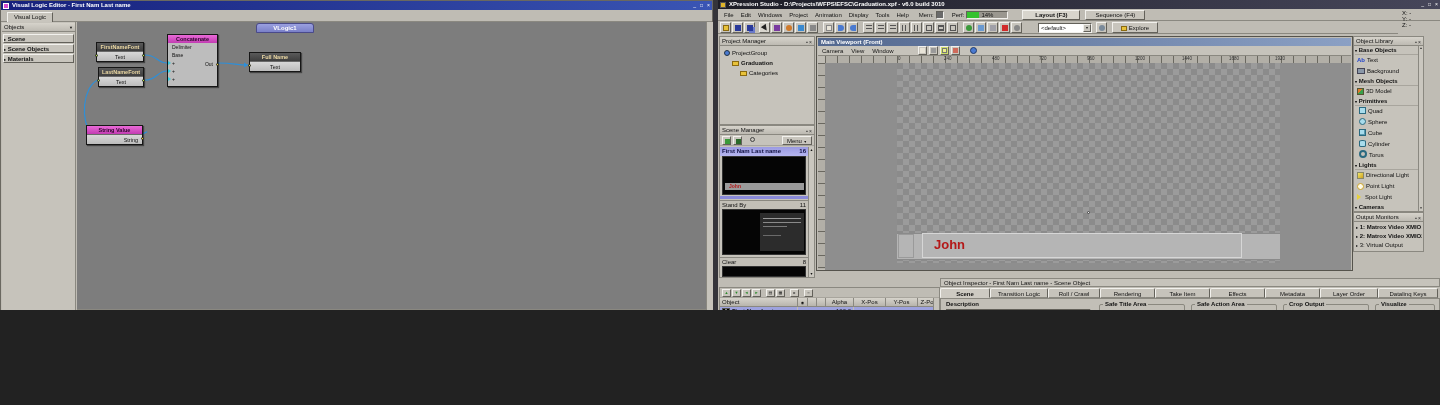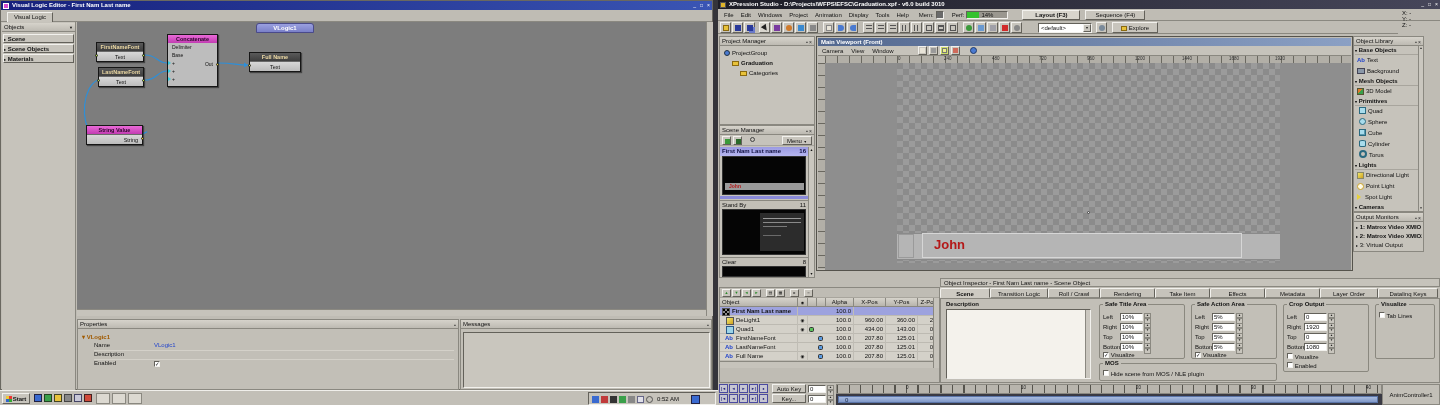--- a/index.html
+++ b/index.html
@@ -1,17 +1,17 @@
 <!DOCTYPE html>
 <html><head>
 <meta charset="utf-8">
 <style>
   *{box-sizing:border-box;margin:0;padding:0}
   body{background:#222;font-family:"Liberation Sans",sans-serif;font-size:6px;color:#111}
-  #screen{position:relative;width:1440px;height:405px;overflow:hidden;background:#3f3f3f}
+  #screen{position:relative;width:1440px;height:310px;overflow:hidden;background:#3f3f3f}
   .abs{position:absolute}
   .nw{white-space:nowrap;overflow:hidden}
   .in{border:1px solid;border-color:#63615a #f2f1ed #f2f1ed #63615a}
   .bold{font-weight:bold}
   .wh{color:#fff}
   .btn{background:#c8c5bd;border:1px solid;border-color:#f2f1ed #63615a #63615a #f2f1ed;text-align:center}
   .ph{background:linear-gradient(#d6d3cb,#bdbab2);border-bottom:1px solid #8a8880;line-height:9px;padding-left:2px}
   .phc{position:absolute;right:1px;top:1px;font-size:5px;color:#333;letter-spacing:1px}
   
   .node{position:absolute;border:1px solid #161616;background:#c6c6c6;box-shadow:1px 1px 1px rgba(0,0,0,.45)}

